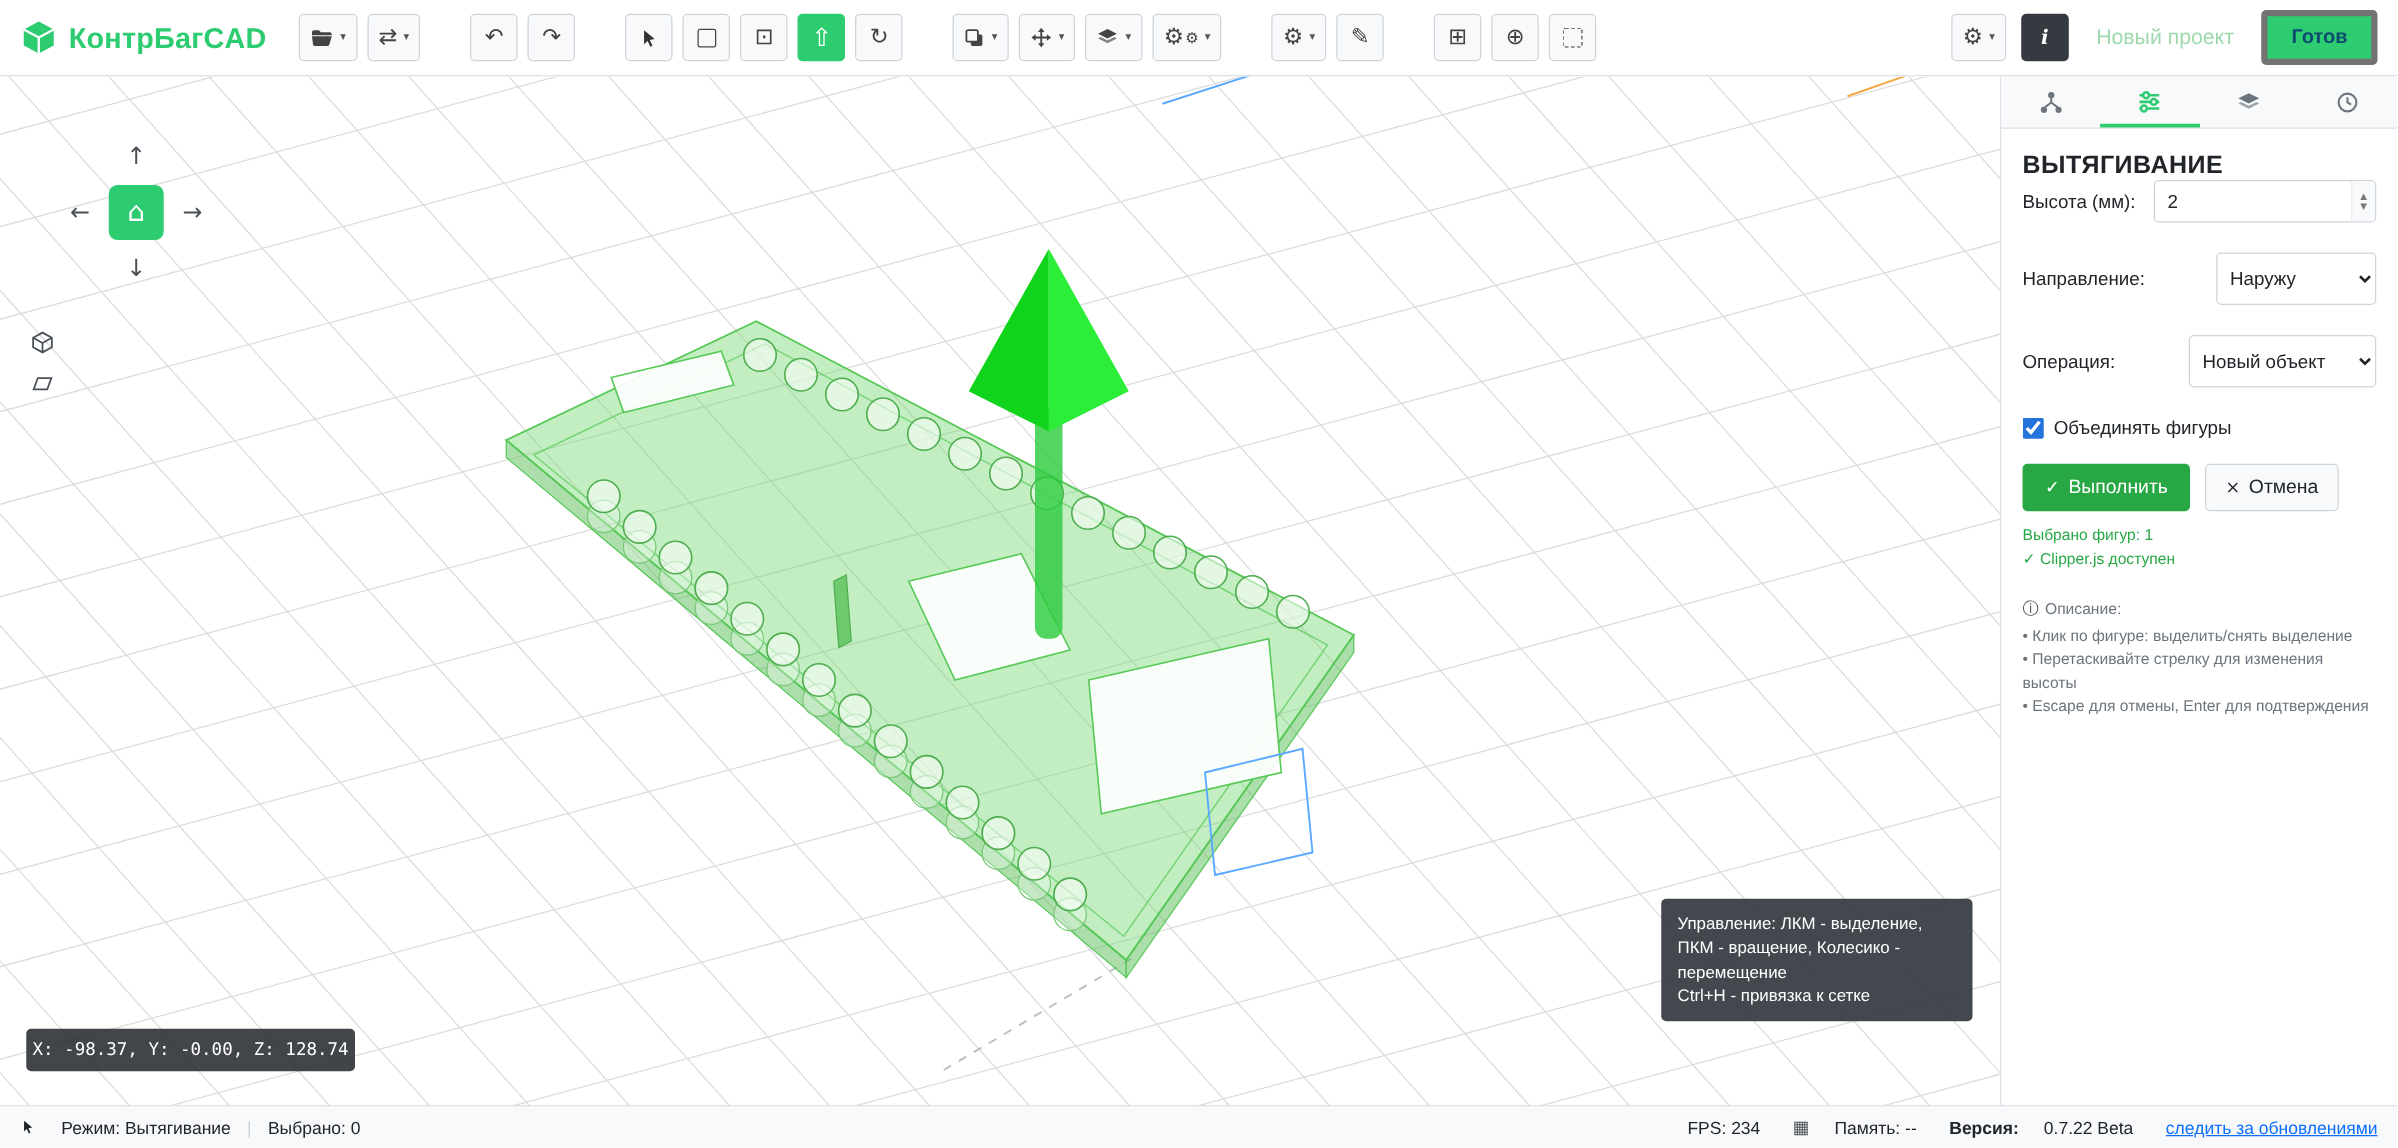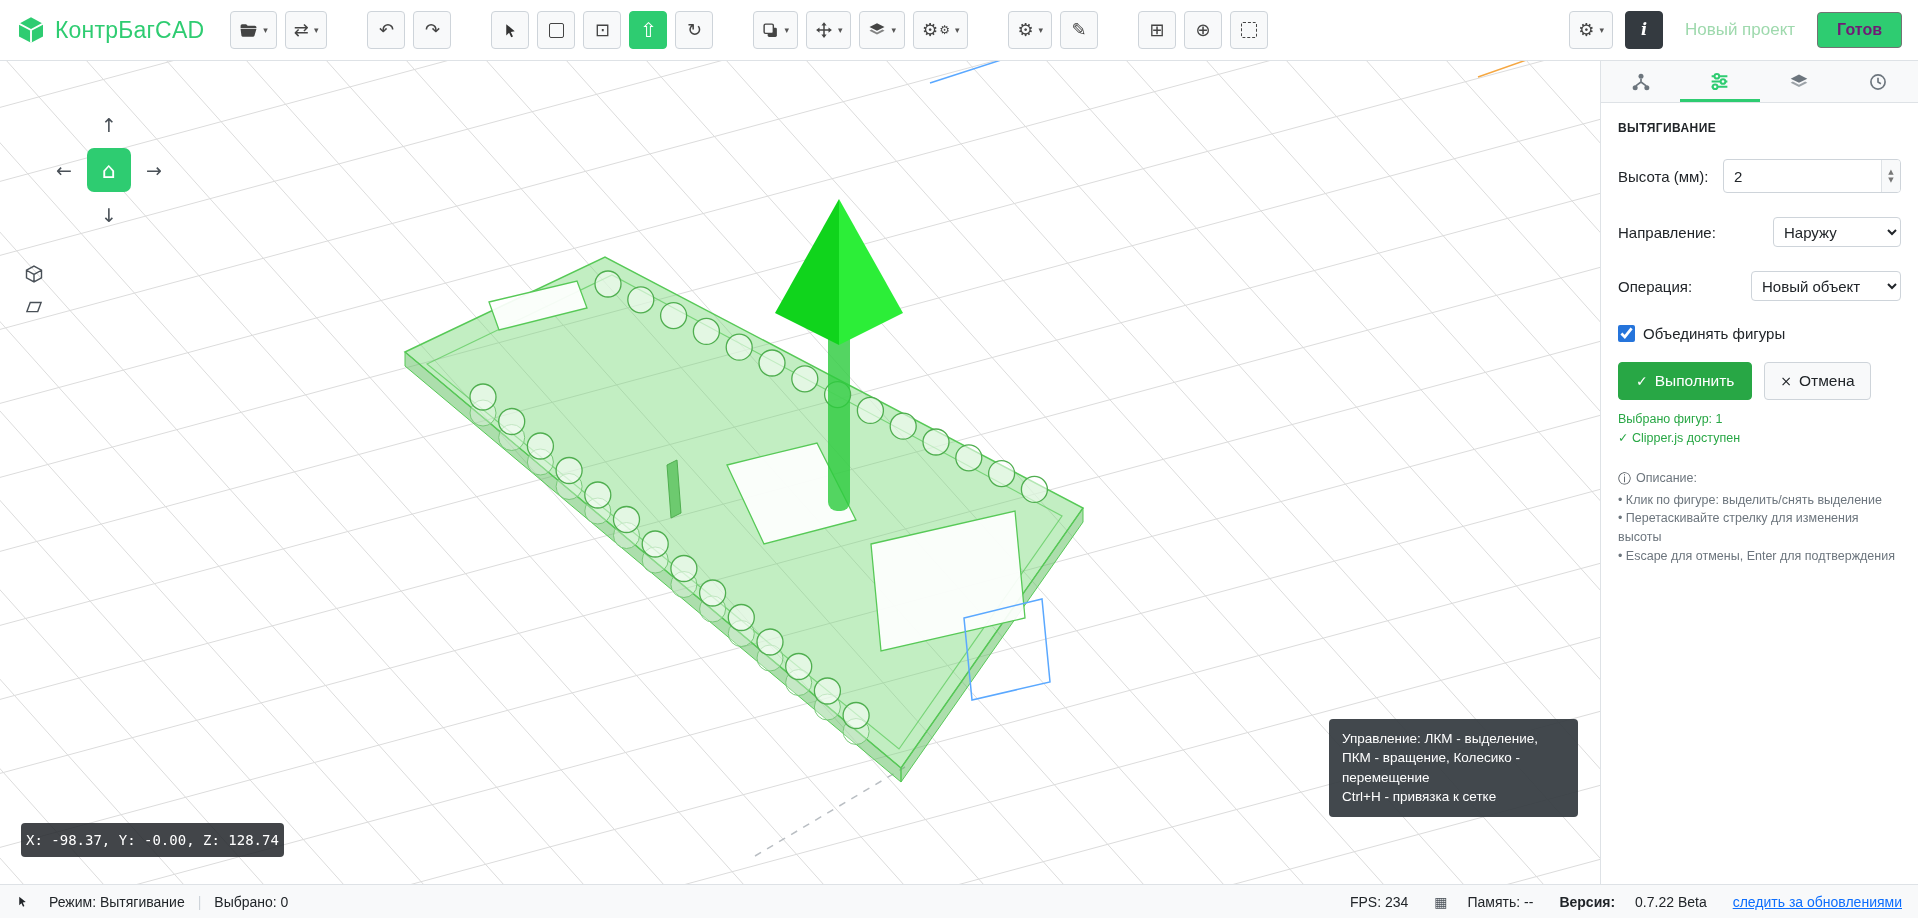--- a/index.html
+++ b/index.html
@@ -3,37 +3,37 @@
 <meta charset="utf-8">
 <style>
   * { box-sizing: border-box; margin: 0; padding: 0; }
   html,body { width:1918px; height:918px; overflow:hidden;
     font-family:"Liberation Sans", sans-serif; background:#fff; color:#212529; }
 
   
   .toolbar { position:absolute; top:0; left:0; right:0; height:61px; background:#fff;
     border-bottom:1px solid #dee2e6; display:flex; align-items:center; padding:0 16px; z-index:30; }
   .logo { display:flex; align-items:center; gap:9px; margin-right:26px; }
-  .logo-text { font-size:23px; font-weight:normal; color:#2ecc71; letter-spacing:.2px; }
+  .logo-text { font-size:23px; font-weight:bold; color:#2ecc71; letter-spacing:.2px; }
   .tb-group { display:flex; align-items:center; gap:8px; margin-right:40px; }
   .tb { display:inline-flex; align-items:center; justify-content:center; gap:5px;
     height:38px; min-width:38px; padding:0 8px; background:#f8f9fa; border:1px solid #ced4da;
     border-radius:4px; color:#333; cursor:pointer; }
   .tb .g { font-family:"DejaVu Sans", sans-serif; font-size:18px; line-height:1; color:#444; }
   .tb .g.small { font-size:12px; margin-left:-4px; }
   .tb .caret { font-family:"DejaVu Sans", sans-serif; font-size:9px; color:#555; }
   .tb.active { background:#2ecc71; border-color:#2ecc71; }
   .tb.active .g { color:#fff; font-size:20px; }
   .sq-icon { width:15px; height:15px; border:1.6px solid #444; border-radius:2px; display:inline-block; }
   .dash-icon { width:16px; height:16px; border:1.6px dashed #444; border-radius:2px; display:inline-block; }
   .tb-right { margin-left:auto; display:flex; align-items:center; gap:12px; }
   .tb.dark { background:#343a40; border-color:#343a40; }
   .tb.dark .g { color:#fff; font-size:16px; font-weight:bold; font-family:"DejaVu Serif", serif; font-style:italic; }
   .project-name { color:#9ed9ad; font-size:17px; margin:0 10px; }
-  .ready-btn { background:#2ecc71; border:1px solid #737373; color:#701a75; font-size:16px;
+  .ready-btn { background:#2ecc71; border:5px solid #737373; color:#0c4a6e; font-size:16px;
     padding:8px 19px; border-radius:4px; cursor:pointer; font-weight:bold; }
 
   
   .viewport { position:absolute; top:61px; left:0; right:318px; bottom:34px; background:#fff; overflow:hidden; }
   .scene { position:absolute; inset:0; width:100%; height:100%; }
 
   .gizmo { position:absolute; left:47px; top:47px; width:124px; height:124px; }
   .gizmo .nav-arrow { position:absolute; width:30px; height:30px; background:transparent; border:none;
     color:#495057; font-family:"DejaVu Sans", sans-serif; font-size:19px; cursor:pointer; }
   .gizmo .up    { left:47px; top:2px; }
@@ -53,31 +53,31 @@
   .hint-box { position:absolute; right:22px; bottom:67px; width:249px; background:rgba(52,58,64,.93);
     color:#fff; font-size:13.5px; line-height:1.45; padding:10px 13px; border-radius:4px; }
 
   
   .panel { position:absolute; top:61px; right:0; width:318px; bottom:34px; background:#fff;
     border-left:1px solid #dee2e6; }
   .tabs { display:flex; height:42px; background:#f8f9fa; border-bottom:1px solid #dee2e6; }
   .tab { flex:1; display:flex; align-items:center; justify-content:center; cursor:pointer; }
   .tab.active { box-shadow: inset 0 -3px 0 #2ecc71; }
   .panel-content { padding:18px 17px; }
-  .panel-title { font-size:12px; font-weight:bold; letter-spacing:.4px; margin-bottom:24px; color:#212529; }
+  .panel-title { font-size:20px; font-weight:bold; letter-spacing:.4px; color:#212529; }
   .form-row { display:flex; align-items:center; justify-content:space-between; margin-bottom:24px; }
   .form-row label { font-size:15px; color:#212529; }
   .num-wrap { position:relative; width:178px; }
   .num-wrap input { width:100%; height:34px; border:1px solid #ced4da; border-radius:4px;
     padding:4px 24px 4px 10px; font-size:15px; font-family:"Liberation Sans", sans-serif; color:#212529; }
   .spin { position:absolute; right:1px; top:1px; bottom:1px; width:19px; border-left:1px solid #dee2e6;
     display:flex; flex-direction:column; align-items:center; justify-content:center; background:#f8f9fa;
     border-radius:0 3px 3px 0; cursor:pointer; }
   .spin span { font-size:7px; color:#777; line-height:1.2; font-family:"DejaVu Sans", sans-serif; }
-  select { height:30px; border:1px solid #ced4da; border-radius:4px; font-size:15px; color:#212529;
+  select { height:42px; border:1px solid #ced4da; border-radius:4px; font-size:15px; color:#212529;
     font-family:"Liberation Sans", sans-serif; background:#fff; padding:0 6px; }
   .sel-direction { width:128px; }
   .sel-operation { width:150px;margin-left:34px; }
   .check-row { display:flex; align-items:center; gap:8px; margin-bottom:20px; }
   .check-row input { width:17px; height:17px; accent-color:#2574db; cursor:pointer; }
   .check-row label { font-size:15px; cursor:pointer; }
   .btn-row { display:flex; gap:12px; margin-bottom:12px; }
   .btn-exec { background:#28a745; border:1px solid #28a745; color:#fff; font-size:15.5px;
     padding:9px 17px; border-radius:4px; cursor:pointer; display:inline-flex; gap:7px; align-items:center; }
   .btn-cancel { background:#f8f9fa; border:1px solid #ced4da; color:#212529; font-size:15.5px;

